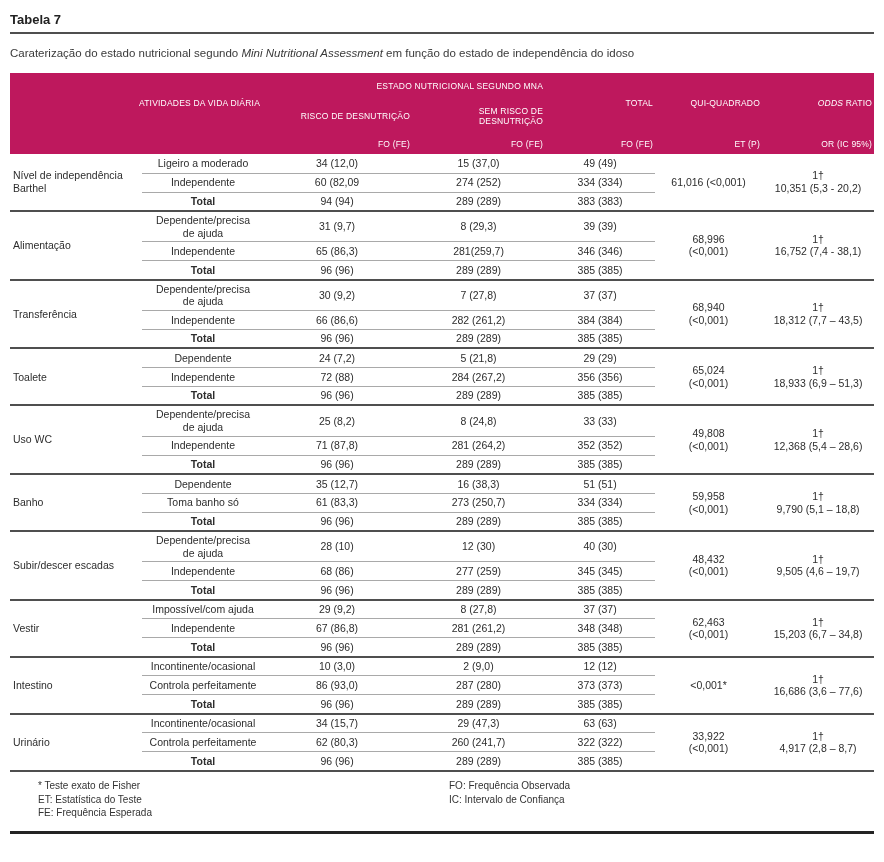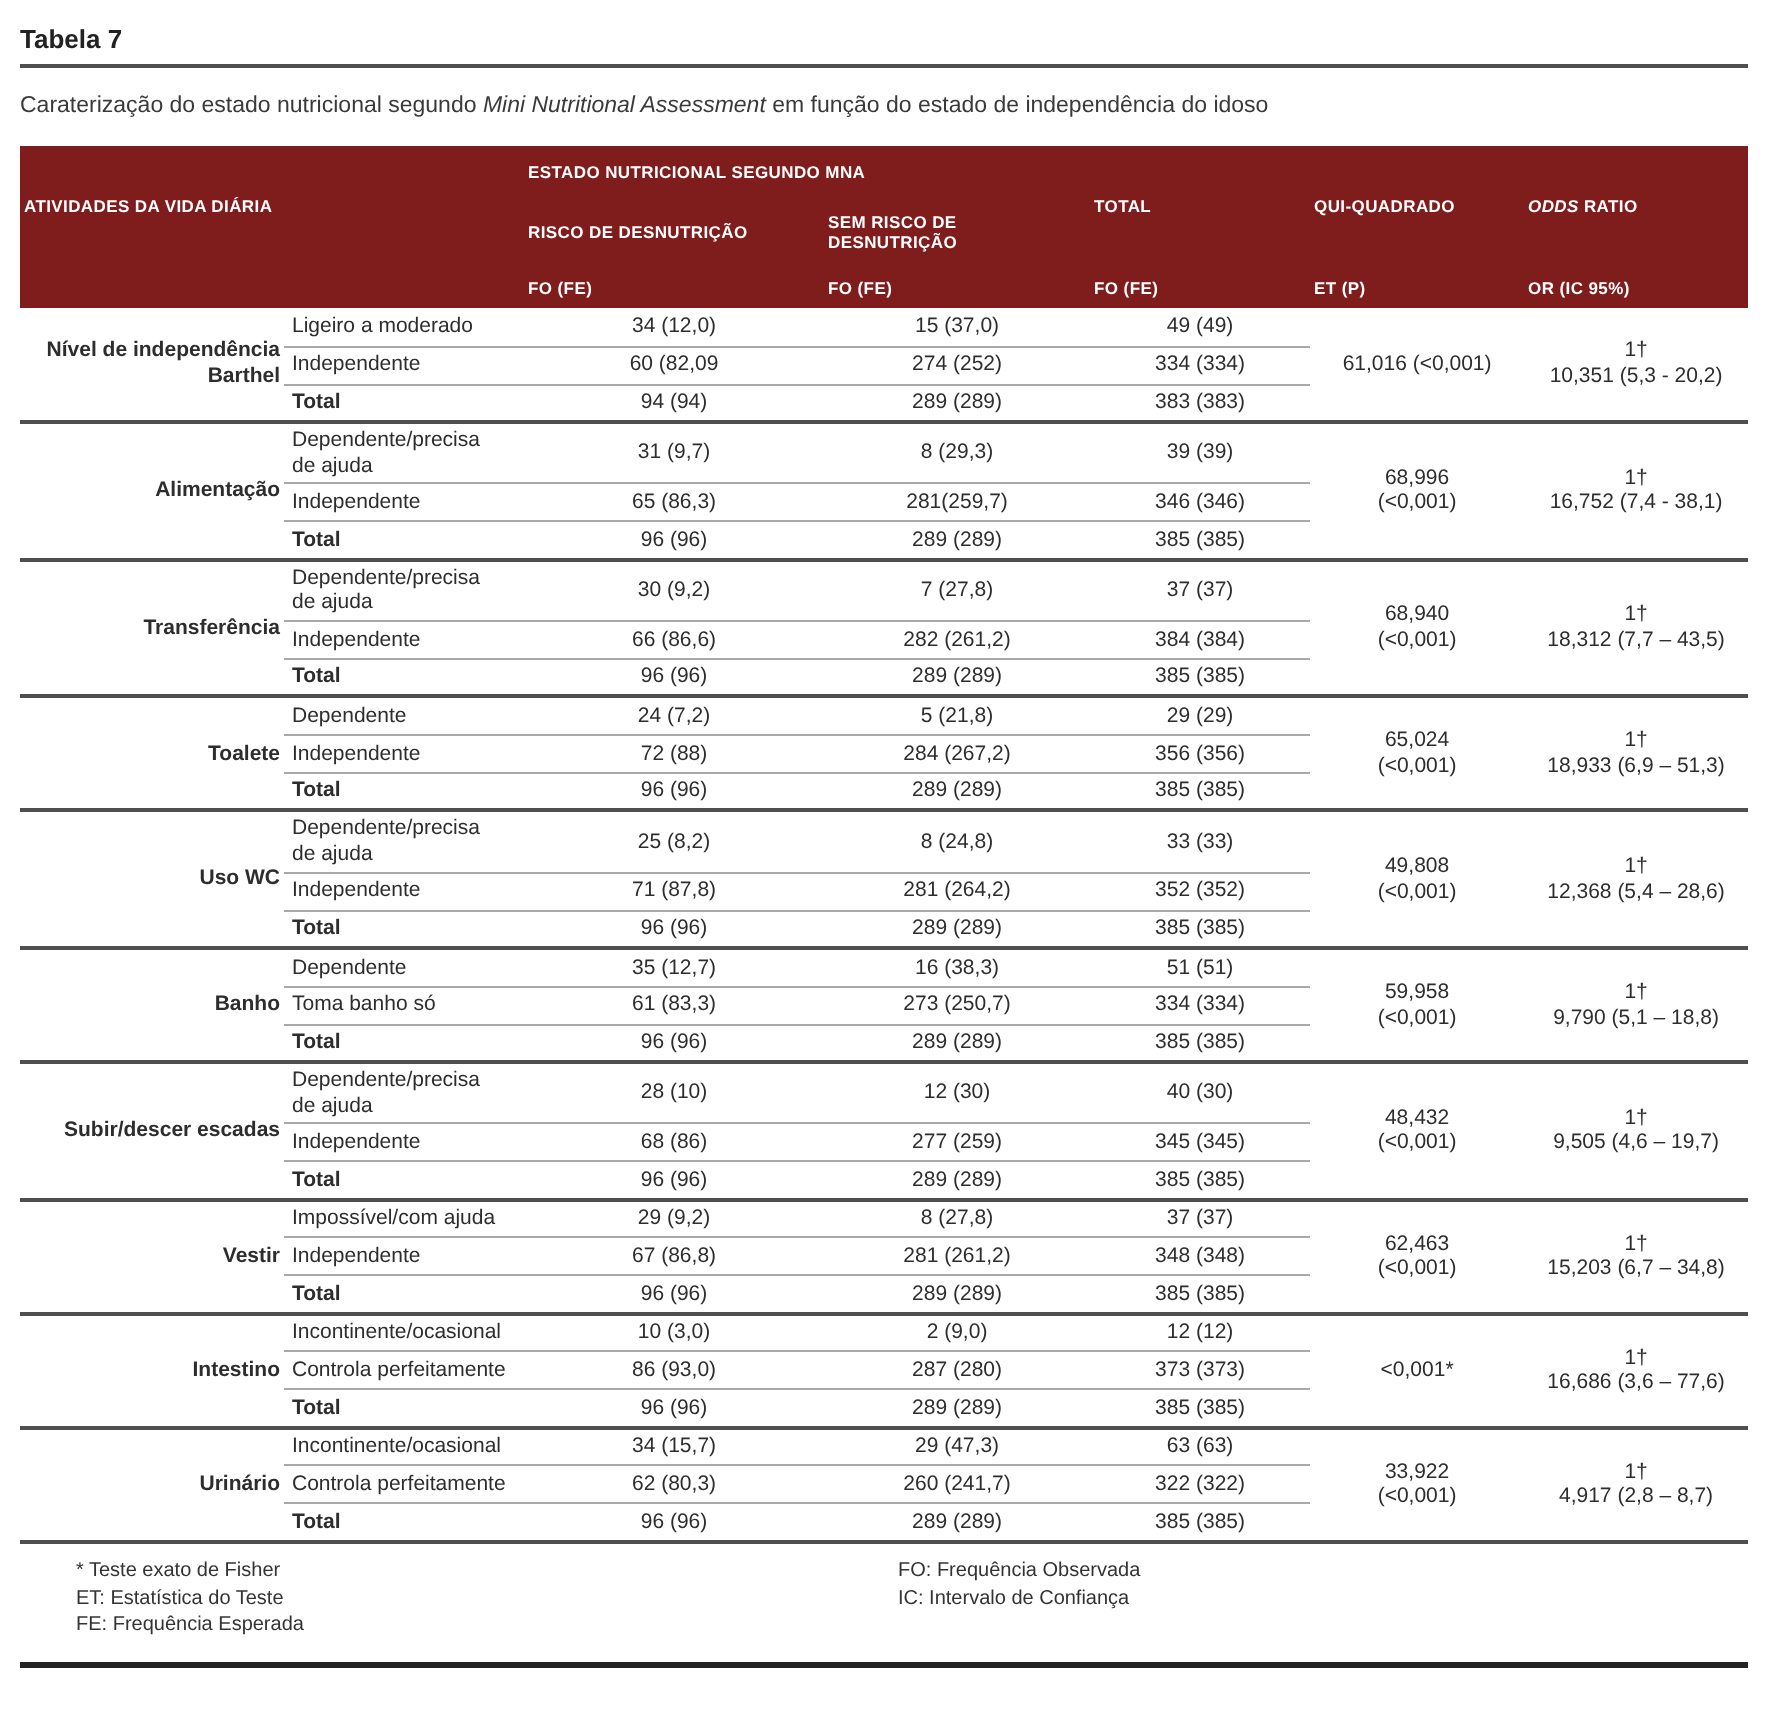--- a/index.html
+++ b/index.html
@@ -26,44 +26,44 @@
   }
   .caption .it { font-style: italic; text-align: center; }
 
   table {
     border-collapse: collapse;
     width: 864px;
     table-layout: fixed;
     border-bottom: 2px solid #4f4f4f;
   }
   thead th {
-    background: #7f1d1d;
+    background: #be185d;
     color: #ffffff;
     font-size: 8.5px;
-    font-weight: bold;
-    text-align: left;
+    font-weight: normal;
+    text-align: right;
     vertical-align: middle;
     padding: 2px 2px;
     letter-spacing: 0.2px;
   }
   .h-a th { height: 26px; }
   .h-b th { height: 34px; }
   .h-c th { height: 21px; }
   th.pre { white-space: pre-line; }
   .it { font-style: italic; }
 
   tbody td {
     font-size: 10.5px;
     padding: 2px 2px;
     line-height: 1.2;
     vertical-align: middle;
     height: 19px;
   }
-  td.cat  { text-align: right; white-space: pre-line; padding-left: 3px; font-weight: bold; }
-  td.lbl  { text-align: left; white-space: pre-line; padding-left: 4px; }
+  td.cat  { text-align: left; white-space: pre-line; padding-left: 3px; }
+  td.lbl  { text-align: center; white-space: pre-line; padding-left: 4px; }
   td.num  { text-align: center; }
   td.chi, td.odds { text-align: center; white-space: pre-line; }
   td.inner { border-bottom: 1px solid #a9a9a9; }
   tr.gtop > td { border-top: 2px solid #4f4f4f; }
   td.totlbl { font-weight: bold; }
 
   .footnotes {
     position: relative;
     width: 864px;
     margin-top: 7px;

